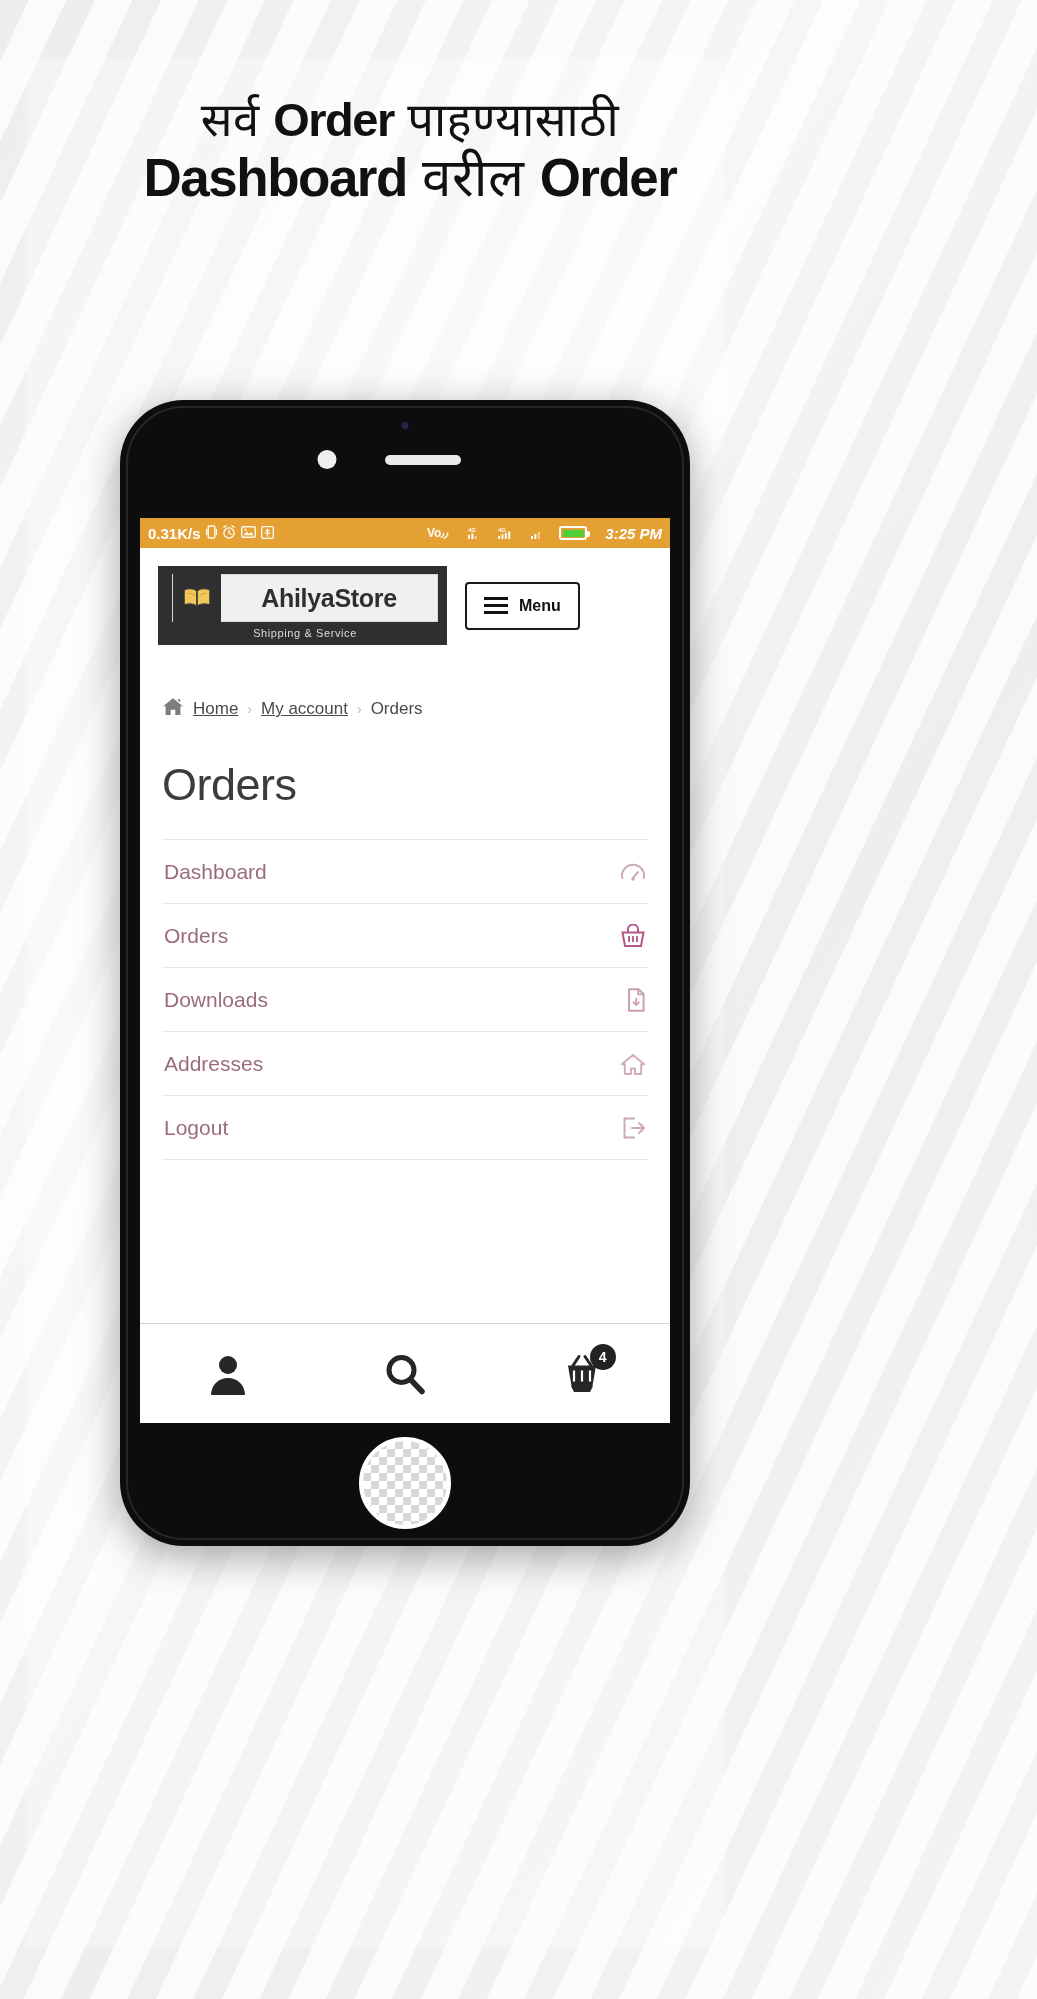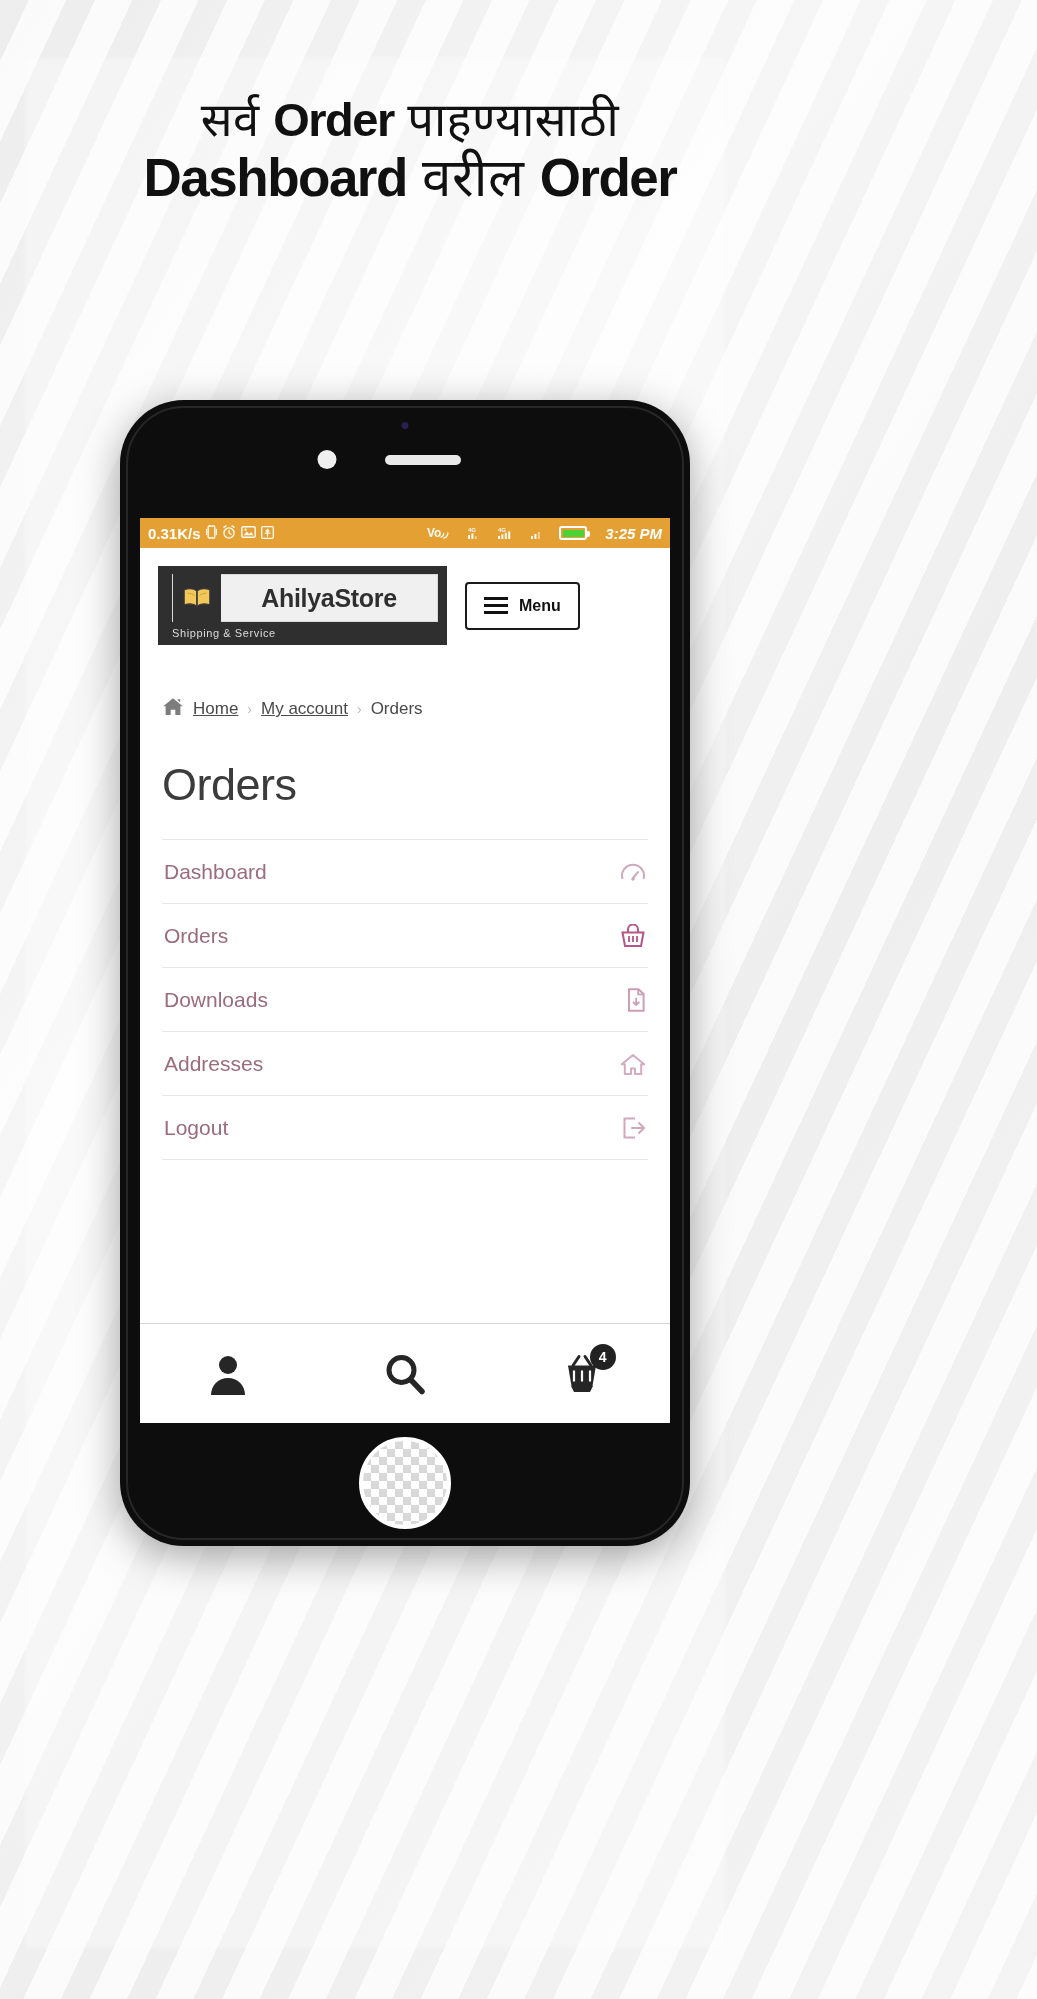--- a/index.html
+++ b/index.html
@@ -185,21 +185,21 @@
   }
   #logo-name {
     flex: 1;
     text-align: center;
     font-size: 25px;
     font-weight: 700;
     color: #2f2f2f;
     letter-spacing: -0.3px;
   }
   #logo-tag {
-    text-align: left;
+    text-align: center;
     color: #dcdcdc;
     font-size: 11px;
     letter-spacing: .6px;
     padding-top: 5px;
   }
   #menu-btn {
     border: 2px solid #1a1a1a;
     border-radius: 4px;
     padding: 13px 17px;
     display: flex;

